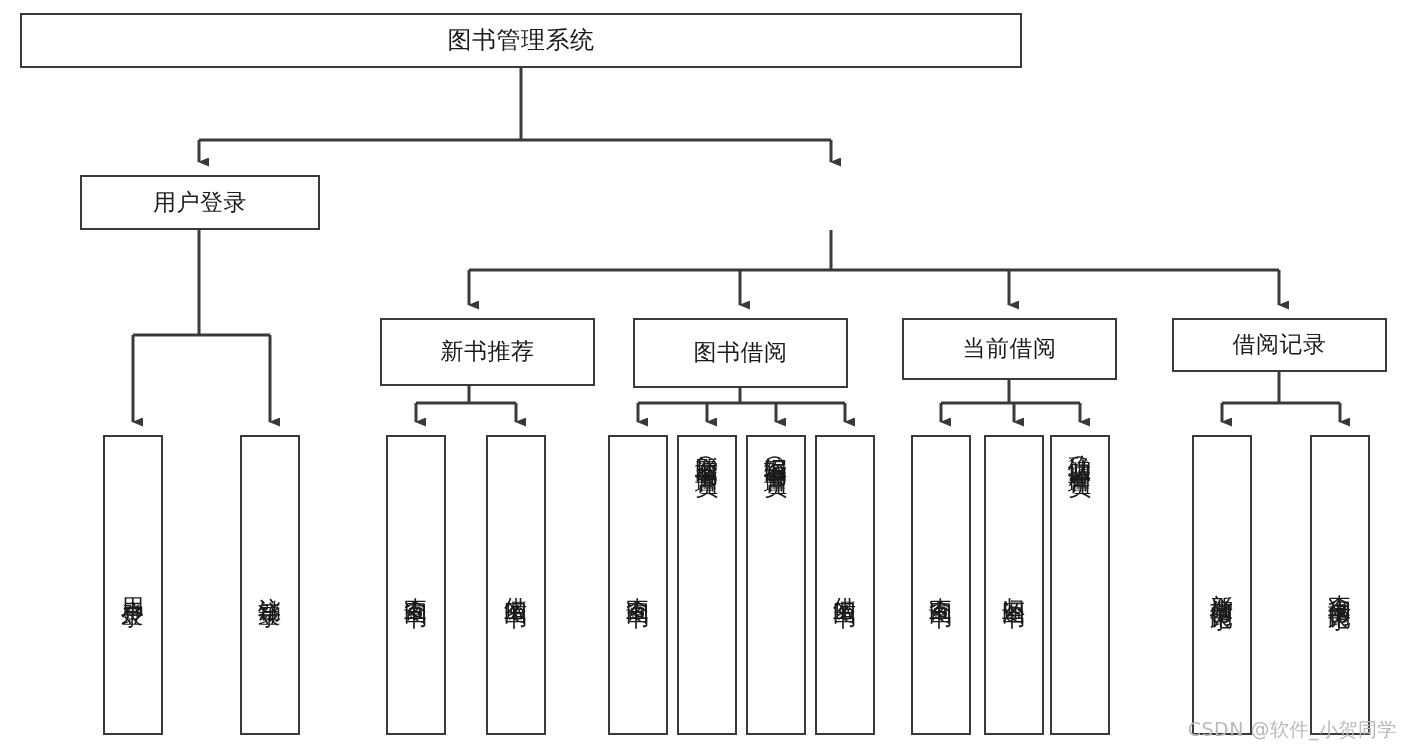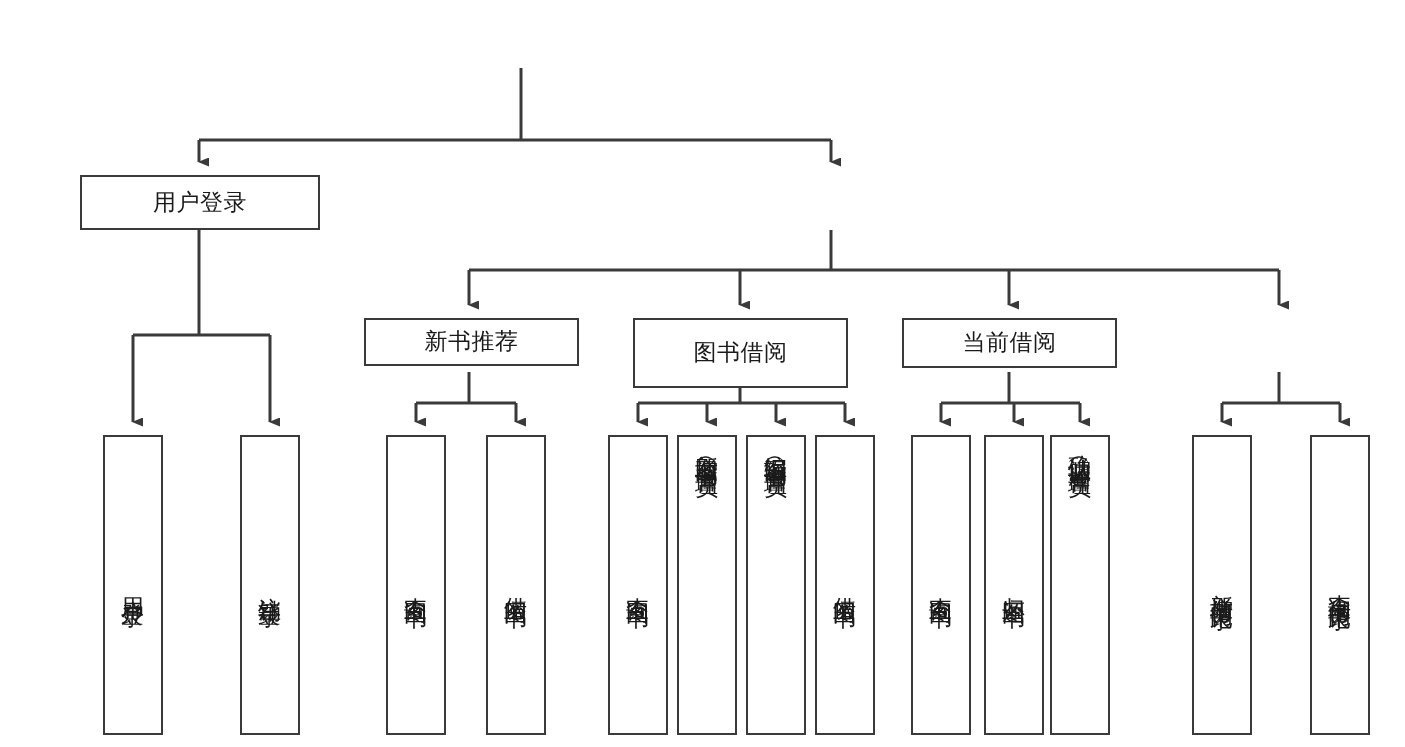--- a/index.html
+++ b/index.html
@@ -126,33 +126,39 @@
       <line x1="1014" y1="403" x2="1014" y2="422" marker-end="url(#arrowhead)"></line>
       <line x1="1080" y1="403" x2="1080" y2="422" marker-end="url(#arrowhead)"></line>
 
       <line x1="1279" y1="372" x2="1279" y2="403"></line>
       <line x1="1222" y1="403" x2="1340" y2="403"></line>
       <line x1="1222" y1="403" x2="1222" y2="422" marker-end="url(#arrowhead)"></line>
       <line x1="1340" y1="403" x2="1340" y2="422" marker-end="url(#arrowhead)"></line>
     </g>
   </svg>
 
+  <div class="node horizontal root" style="left:20px; top:13px; width:1002px; height:55px;">
+    <span class="node-label">图书管理系统</span>
+  </div>
 
   <div class="node horizontal" style="left:80px; top:175px; width:240px; height:55px;">
     <span class="node-label">用户登录</span>
   </div>
 
-  <div class="node horizontal" style="left:364px; top:318px; width:215px; height:48px;">
+  <div class="node horizontal" style="left:380px; top:318px; width:215px; height:68px;">
     <span class="node-label">新书推荐</span>
   </div>
   <div class="node horizontal" style="left:633px; top:318px; width:215px; height:70px;">
     <span class="node-label">图书借阅</span>
   </div>
-  <div class="node horizontal" style="left:902px; top:318px; width:215px; height:50px;">
+  <div class="node horizontal" style="left:902px; top:318px; width:215px; height:62px;">
     <span class="node-label">当前借阅</span>
+  </div>
+  <div class="node horizontal" style="left:1172px; top:318px; width:215px; height:54px;">
+    <span class="node-label">借阅记录</span>
   </div>
 
   <div class="node vertical centered" style="left:103px; top:435px; width:60px; height:300px;">
     <span class="node-label">用户登录</span>
   </div>
   <div class="node vertical centered" style="left:240px; top:435px; width:60px; height:300px;">
     <span class="node-label">注销登录</span>
   </div>
 
   <div class="node vertical centered" style="left:386px; top:435px; width:60px; height:300px;">
@@ -185,14 +191,15 @@
     <span class="node-label">确认归还（管理员）</span>
   </div>
 
   <div class="node vertical centered" style="left:1192px; top:435px; width:60px; height:300px;">
     <span class="node-label">新增借阅记录</span>
   </div>
   <div class="node vertical centered" style="left:1310px; top:435px; width:60px; height:300px;">
     <span class="node-label">查询借阅记录</span>
   </div>
 
+  <div class="watermark">CSDN @软件_小贺同学</div>
 
 </div>
 
 </body></html>

